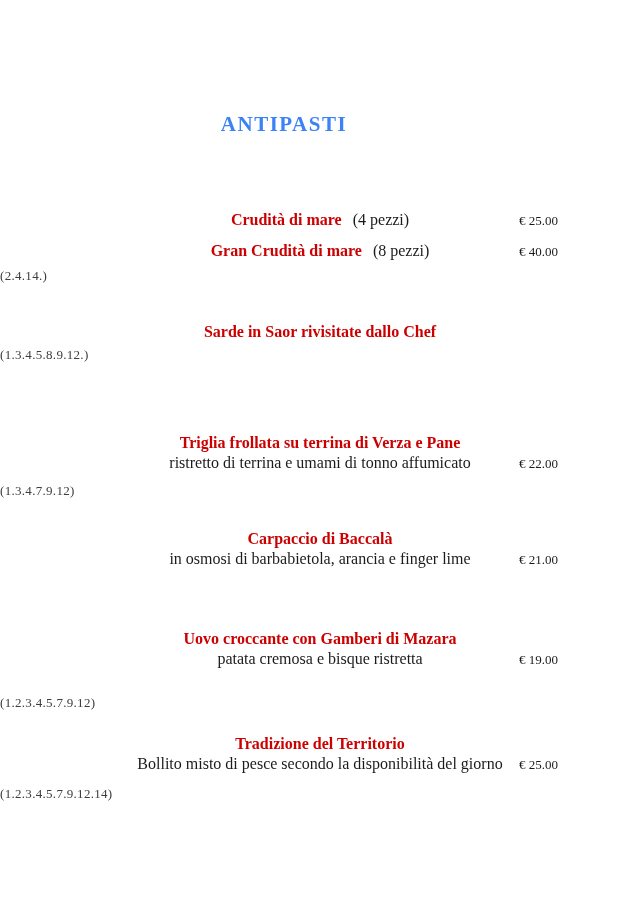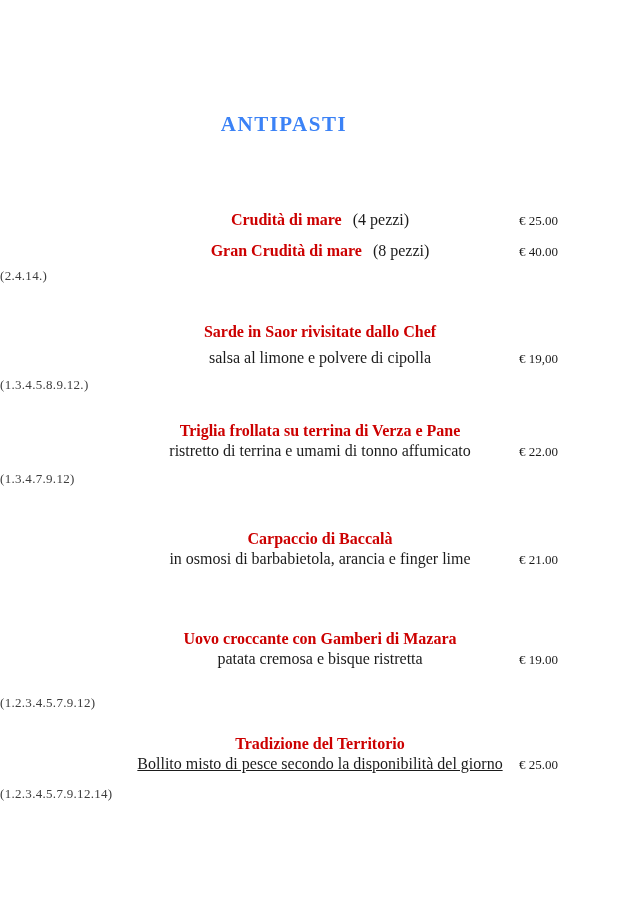--- a/index.html
+++ b/index.html
@@ -17,21 +17,21 @@
     position: absolute; top: 112px; left: 0; width: 568px;
     margin: 0;
     text-align: center;
     font-size: 21px; font-weight: bold;
     letter-spacing: 1.5px;
     color: #3b82f6;
   }
   .menu-section { position: absolute; left: 0; width: 640px; }
   .s1 { top: 210px; }
   .s2 { top: 322px; }
-  .s3 { top: 421px; }
+  .s3 { top: 433px; }
   .s4 { top: 529px; }
   .s5 { top: 629px; }
   .s6 { top: 734px; }
 
   .line {
     position: relative;
     text-align: center;
     font-size: 16px;
     line-height: 20px;
     white-space: nowrap;
@@ -53,21 +53,21 @@
     color: var(--muted);
   }
 
   .s1 .line-2 { margin-top: 11px; }
   .s1 .allergens { margin-top: 8px; }
   .s2 .name-line { margin-bottom: 6px; }
   .s2 .desc-line { margin-bottom: 10px; }
   .s3 .desc-line { margin-bottom: 11px; }
   .s4 .desc-line { margin-bottom: 6px; }
   .s5 .desc-line { margin-bottom: 27px; }
-  .s6 .desc-line { margin-bottom: 13px; text-decoration: underline; }
+  .s6 .desc-line { margin-bottom: 13px; }
 </style>
 </head>
 <body>
 
 <div>
 
   <h1 class="page-title">ANTIPASTI</h1>
 
   <section class="menu-section s1">
     <div class="line line-1">
@@ -79,24 +79,20 @@
       <span class="dish-name">Gran Crudità di mare</span>
       <span class="dish-note">(8 pezzi)</span>
       <span class="price">€ 40.00</span>
     </div>
     <div class="allergens">(2.4.14.)</div>
   </section>
 
   <section class="menu-section s2">
     <div class="line name-line">
       <span class="dish-name">Sarde in Saor rivisitate dallo Chef</span>
-    </div>
-    <div class="line desc-line">
-      <span>salsa al limone e polvere di cipolla</span>
-      <span class="price">€ 19,00</span>
     </div>
     <div class="allergens">(1.3.4.5.8.9.12.)</div>
   </section>
 
   <section class="menu-section s3">
     <div class="line name-line">
       <span class="dish-name">Triglia frollata su terrina di Verza e Pane</span>
     </div>
     <div class="line desc-line">
       <span>ristretto di terrina e umami di tonno affumicato</span>

